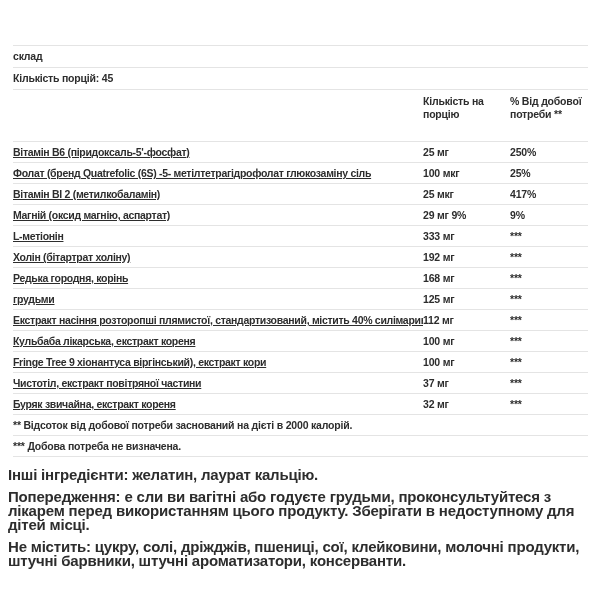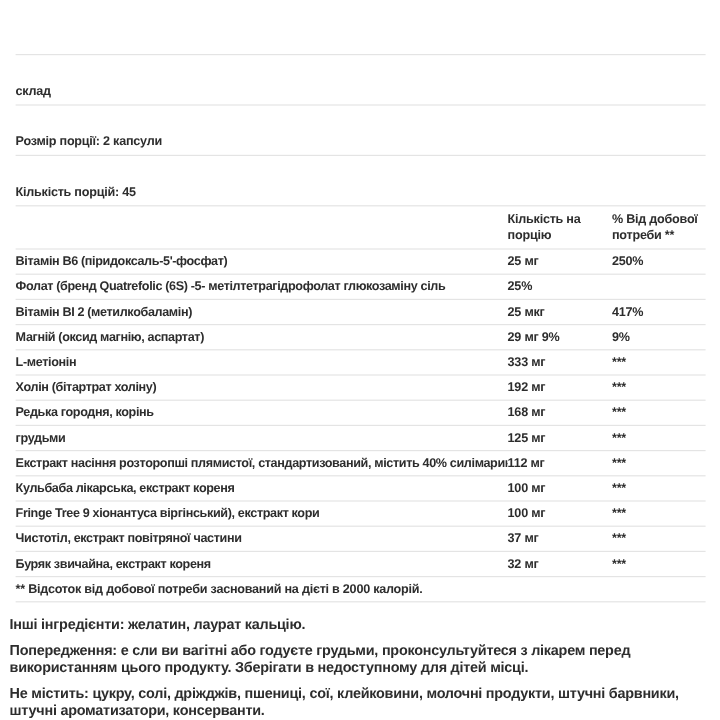--- a/index.html
+++ b/index.html
@@ -15,66 +15,66 @@
   .facts {
     margin: 45px 12px 0 13px;
     border-top: 1px solid #e4e4e4;
     font-size: 10.5px;
     letter-spacing: -0.2px;
   }
   .trow {
     border-bottom: 1px solid #e4e4e4;
     line-height: 20px;
   }
-  .trow.tall { line-height: 21px; margin-top: 20px; }
+  .trow.tall { line-height: 21px; }
   .trow.grid {
     display: grid;
     grid-template-columns: 410px 87px 1fr;
   }
-  .trow.head { line-height: 13px; padding: 5px 0 4px 0; }
-  .c1 { white-space: nowrap; overflow: hidden; letter-spacing: -0.3px; }
+  .trow.head { line-height: 13px; padding: 5px 0 20px 0; }
+  .c1 { white-space: nowrap; overflow: hidden; letter-spacing: -0.3px; text-decoration: underline; }
   .c2, .c3 { white-space: nowrap; }
   .head .c2, .head .c3 { white-space: normal; }
   .notes {
     margin: 11px 10px 0 8px;
-    font-size: 12px;
+    font-size: 15px;
     letter-spacing: -0.2px;
   }
   .notes p {
     margin: 0 0 8px 0;
     line-height: 14px;
   }
 </style>
 </head>
 <body>
 
 <div>
 
   <div class="facts">
 
     <div class="trow tall">склад</div>
 
-    <div class="trow tall">Розмір порції: 2 капсули</div>
 
     <div class="trow tall">Кількість порцій: 45</div>
 
     <div class="trow grid head">
       <div class="c1"></div>
       <div class="c2">Кількість на порцію</div>
       <div class="c3">% Від добової потреби **</div>
     </div>
 
     <div class="trow grid">
       <div class="c1">Вітамін B6 (піридоксаль-5'-фосфат)</div>
       <div class="c2">25 мг</div>
       <div class="c3">250%</div>
     </div>
 
     <div class="trow grid">
       <div class="c1">Фолат (бренд Quatrefolic (6S) -5- метілтетрагідрофолат глюкозаміну сіль</div>
+      <div class="c2">100 мкг</div>
       <div class="c3">25%</div>
     </div>
 
     <div class="trow grid">
       <div class="c1">Вітамін BI 2 (метилкобаламін)</div>
       <div class="c2">25 мкг</div>
       <div class="c3">417%</div>
     </div>
 
     <div class="trow grid">
@@ -132,20 +132,21 @@
     </div>
 
     <div class="trow grid">
       <div class="c1">Буряк звичайна, екстракт кореня</div>
       <div class="c2">32 мг</div>
       <div class="c3">***</div>
     </div>
 
     <div class="trow">** Відсоток від добової потреби заснований на дієті в 2000 калорій.</div>
 
+    <div class="trow">*** Добова потреба не визначена.</div>
 
   </div>
 
   <div class="notes">
     <p>Інші інгредієнти: желатин, лаурат кальцію.</p>
     <p>Попередження: е сли ви вагітні або годуєте грудьми, проконсультуйтеся з лікарем перед використанням цього продукту. Зберігати в недоступному для дітей місці.</p>
     <p>Не містить: цукру, солі, дріжджів, пшениці, сої, клейковини, молочні продукти, штучні барвники, штучні ароматизатори, консерванти.</p>
   </div>
 
 </div>

